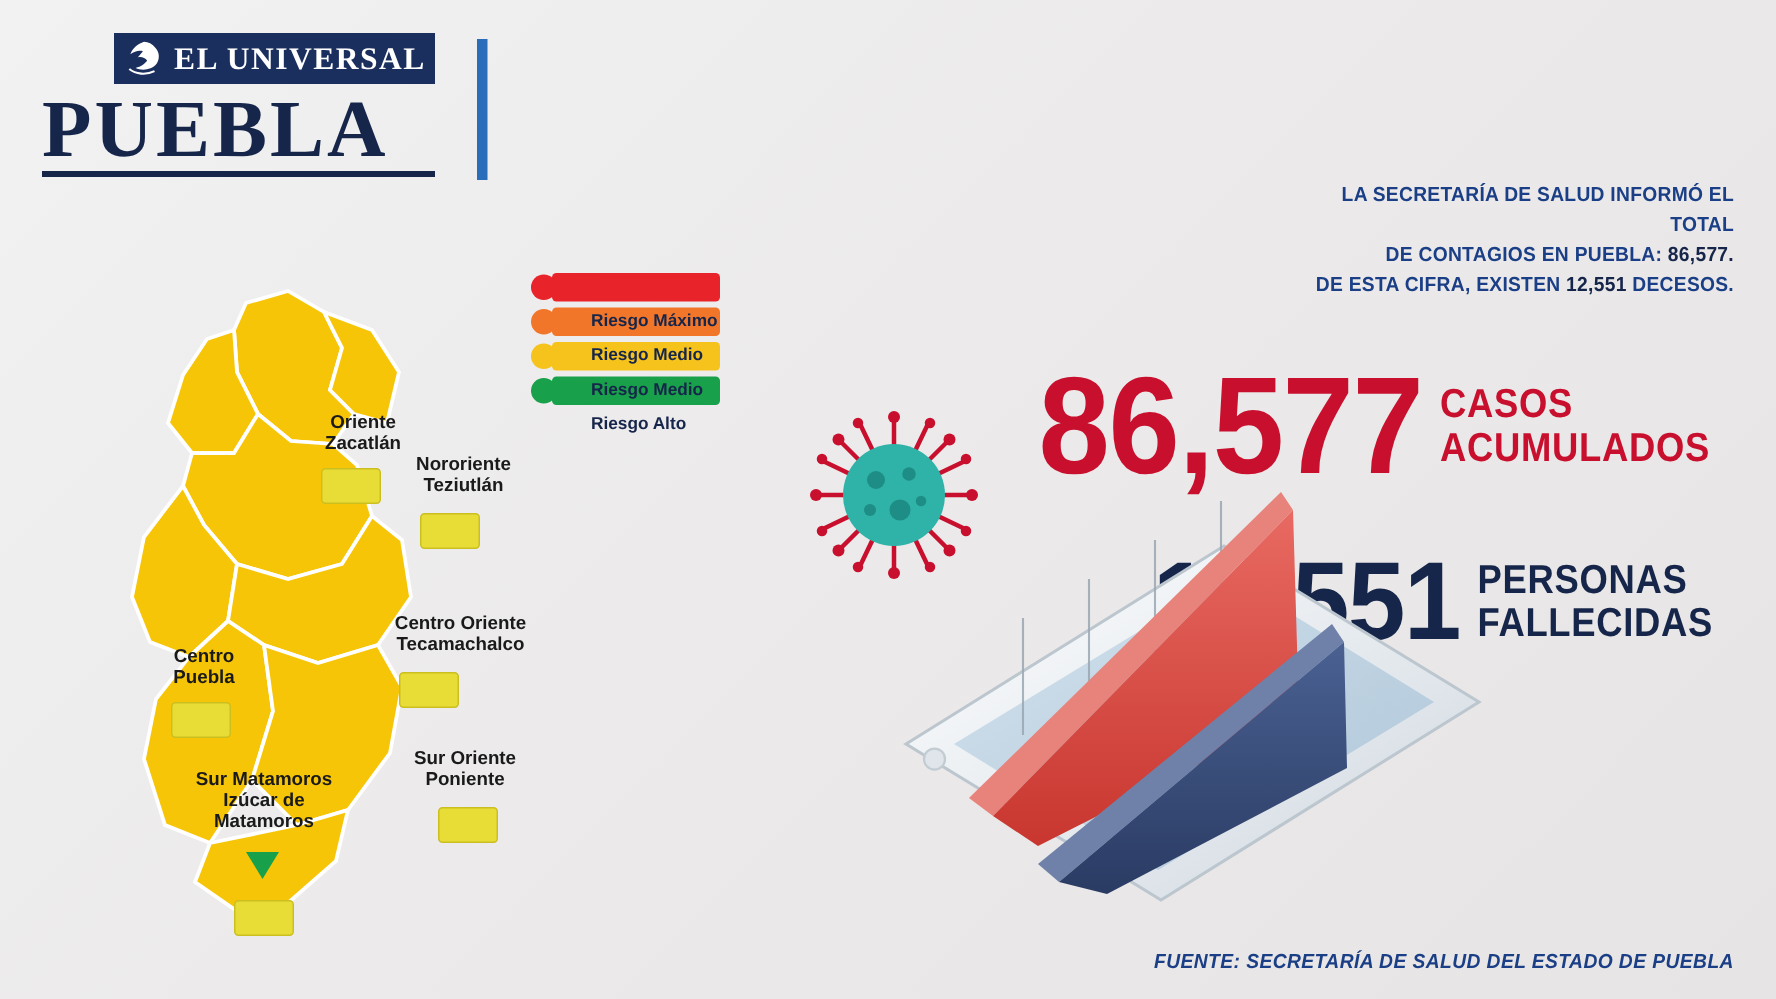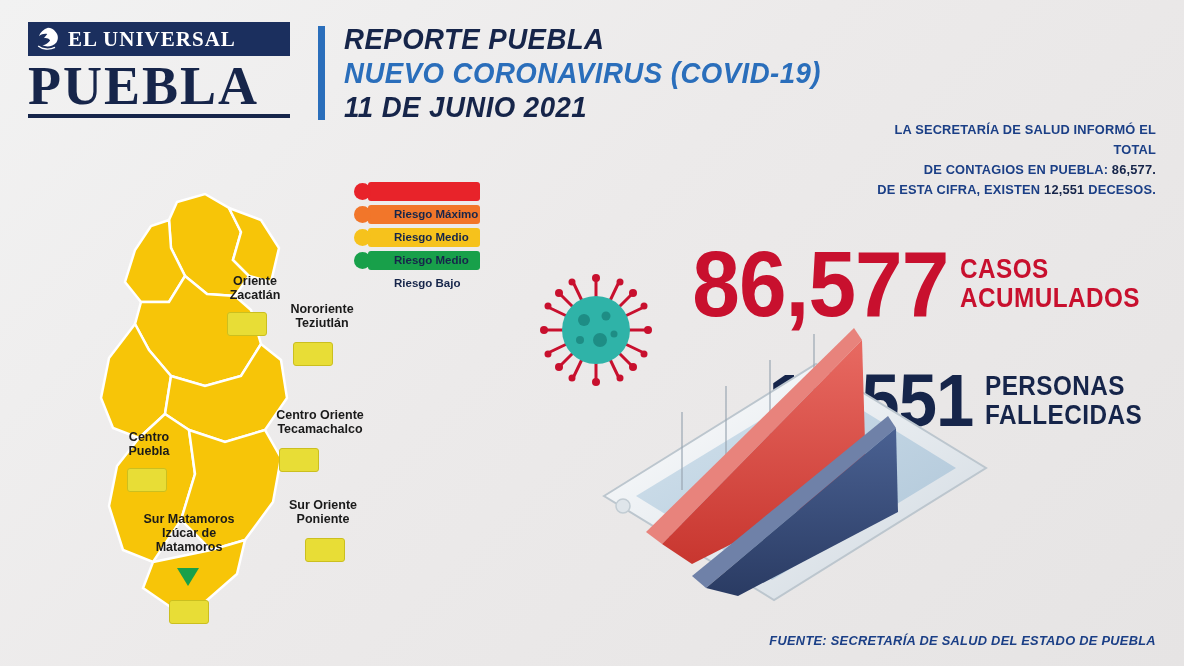--- a/index.html
+++ b/index.html
@@ -25,20 +25,21 @@
     height: 96px;
   }
   .eu-bar {
     position: relative;
     height: 34px;
     background: #1b2f5e;
     display: flex;
     align-items: center;
     padding-left: 6px;
     box-sizing: border-box;
+    margin-left: 48px;
   }
   .eu-eagle {
     width: 28px;
     height: 26px;
     margin-right: 6px;
     flex: 0 0 auto;
   }
   .eu-name {
     color: #ffffff;
     font-family: "Liberation Serif", serif;
@@ -212,21 +213,21 @@
     font-weight: bold;
     font-size: 11.5px;
     color: #16254a;
     white-space: nowrap;
     margin-top: 44px;
   }
 
   
   #map-wrap {
     position: absolute;
-    left: 65px;
+    left: 52px;
     top: 190px;
     width: 320px;
     height: 440px;
   }
   #map-wrap svg { display: block; }
   .region-label {
     position: absolute;
     font-family: "Liberation Sans", sans-serif;
     font-weight: bold;
     font-size: 12.5px;
@@ -271,25 +272,20 @@
         <path d="M20 2 C14 4 9 8 7 14 C11 11 15 10 19 11 L14 17 C17 16 21 17 23 20 C21 23 17 26 12 27 C18 30 27 29 32 23 C35 19 35 12 31 8 C28 4 24 2 20 2 Z" fill="#ffffff"></path>
         <path d="M6 28 C12 33 22 34 30 30" stroke="#ffffff" stroke-width="2" fill="none"></path>
       </svg>
       <span class="eu-name">EL UNIVERSAL</span>
     </div>
     <div class="puebla-word">PUEBLA</div>
     <div class="puebla-rule"></div>
   </div>
 
   <div id="title-sep"></div>
-  <div id="title-block">
-    <div class="title-line">REPORTE PUEBLA</div>
-    <div class="title-line blue">NUEVO CORONAVIRUS (COVID-19)</div>
-    <div class="title-line">11 DE JUNIO 2021</div>
-  </div>
 
   <div id="intro">
     <div>LA SECRETARÍA DE SALUD  INFORMÓ EL TOTAL</div>
     <div>
       <span>DE CONTAGIOS EN PUEBLA: </span><span class="hl">86,577.</span>
     </div>
     <div>
       <span>DE ESTA CIFRA, EXISTEN </span><span class="hl">12,551</span><span> DECESOS.</span>
     </div>
   </div>
@@ -324,21 +320,21 @@
       <div class="legend-text">Riesgo Medio</div>
     </div>
     <div class="legend-row">
       <div class="legend-pill" style="background:#f6c21c"></div>
       <div class="legend-dot" style="background:#f6c21c"></div>
       <div class="legend-text">Riesgo Medio</div>
     </div>
     <div class="legend-row">
       <div class="legend-pill" style="background:#18a04a"></div>
       <div class="legend-dot" style="background:#18a04a"></div>
-      <div class="legend-text">Riesgo Bajo</div>
+      <div class="legend-text">Riesgo Alto</div>
     </div>
   </div>
 
   <div id="map-wrap">
     <svg width="320" height="440" viewBox="0 0 320 440">
       <g stroke="#ffffff" stroke-width="2.5" fill="#f7c508">
 
         <path d="M112 12 L140 4 L164 18 L176 42 L168 70 L184 86 L170 106 L142 104 L120 86 L106 58 L104 30 Z"></path>
 
         <path d="M164 18 L196 30 L214 58 L206 92 L184 86 L168 70 L176 42 Z"></path>

